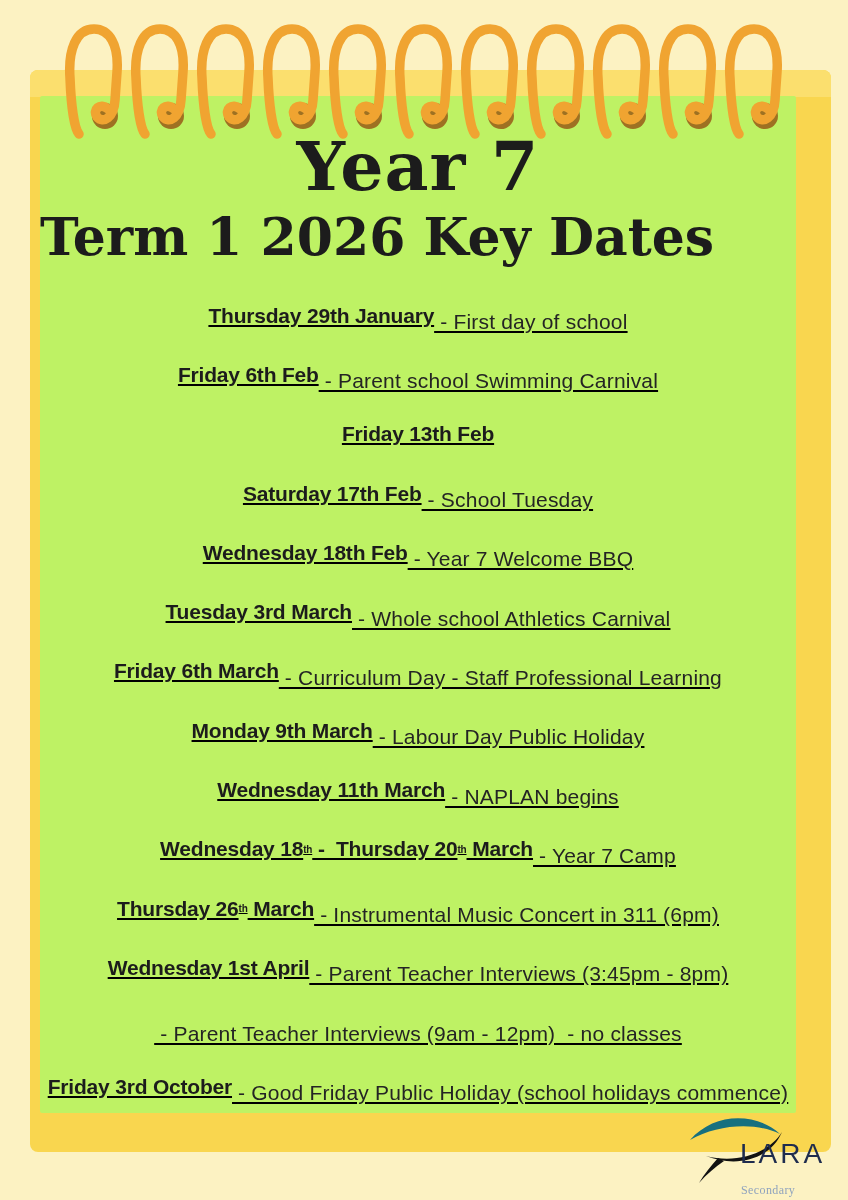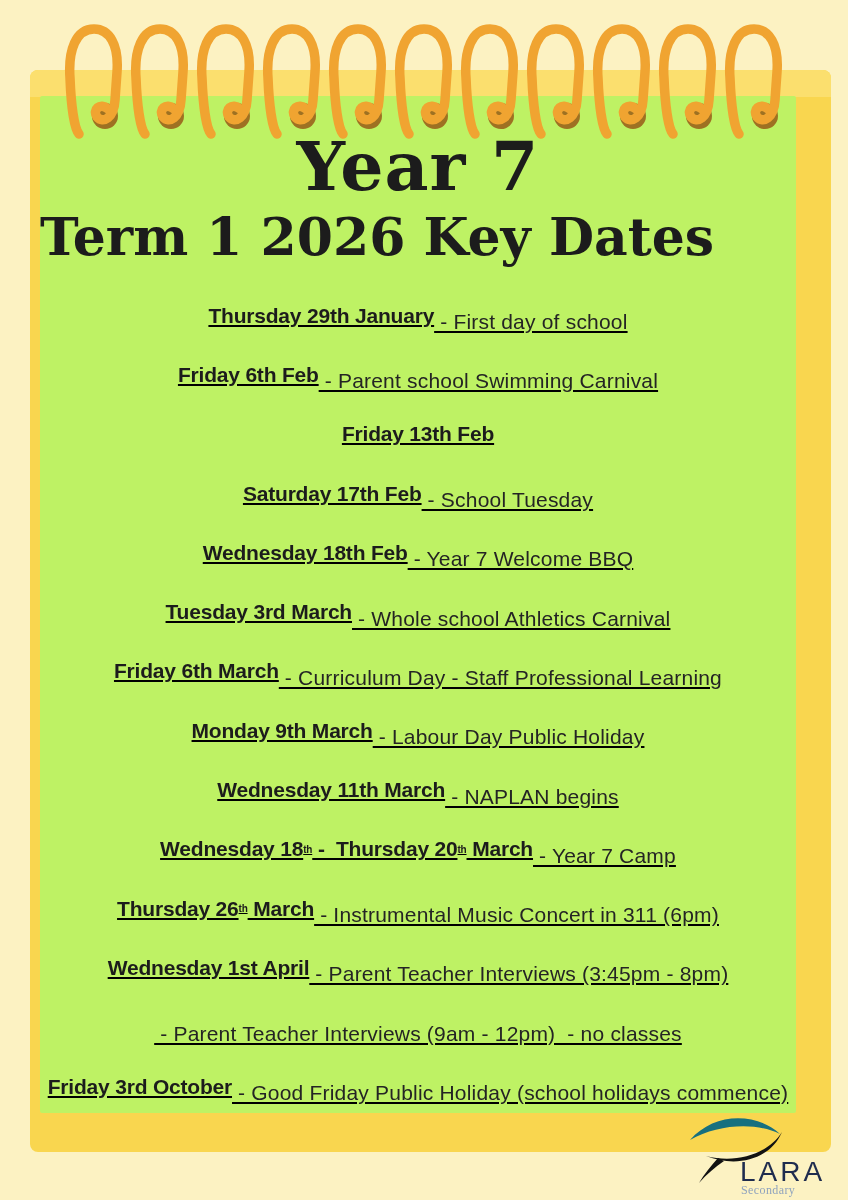--- a/index.html
+++ b/index.html
@@ -41,21 +41,21 @@
   }
   .seg-bold{font-weight:700;letter-spacing:-0.2px;}
   .seg-light{font-weight:400;color:#242424;letter-spacing:0.2px;margin-top:13px;}
   .seg-sup{font-size:10px;vertical-align:9px;}
   .coil{position:absolute;top:22px;}
   #logo{position:absolute;left:686px;top:1104px;width:150px;height:92px;}
   #logo-swoosh{position:absolute;left:0;top:4px;}
   .swoosh-teal{fill:var(--logo_teal,#17707F);}
   .swoosh-black{fill:var(--logo_black,#121212);}
   #logo-name{
-    position:absolute;left:54px;top:52px;
+    position:absolute;left:54px;top:34px;
     font-size:28px;font-weight:400;letter-spacing:3px;
     color:var(--logo_navy,#1F2C4E);
   }
   #logo-sub{
     position:absolute;left:55px;top:79px;
     font-family:"Liberation Serif", serif;
     font-size:12px;color:var(--logo_gray,#8FA3BE);letter-spacing:0.4px;
   }
 </style>
 </head>

